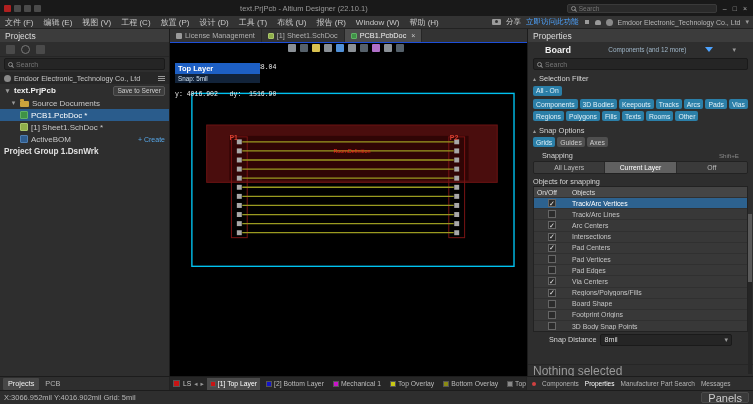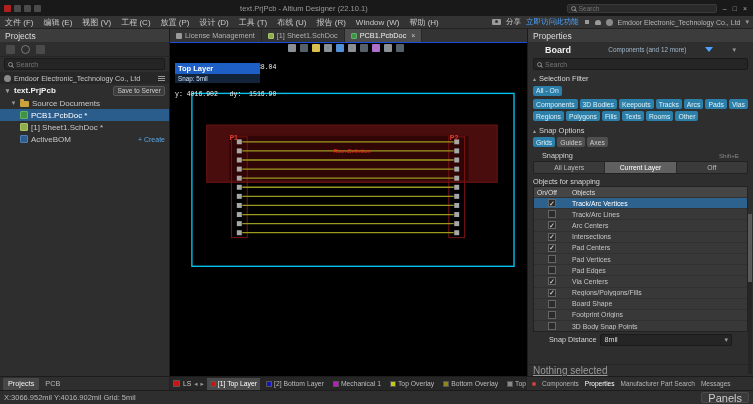--- a/index.html
+++ b/index.html
@@ -110,21 +110,21 @@
   .snap-table { margin:0 5px; border:1px solid #222; flex:0 0 auto; }
   .t-head { display:flex; background:#454545; height:10px; font-size:6.8px; color:#ddd; align-items:center; }
   .c1 { width:34px; padding-left:3px; flex:0 0 auto; display:flex; align-items:center; }
   .c2 { flex:1; padding-left:4px; overflow:hidden; white-space:nowrap; }
   .t-row { display:flex; height:11.2px; align-items:center; background:#383838; border-top:1px solid #303030; font-size:6.9px; color:#c6c6c6; }
   .t-row.selected { background:#2d628f; color:#fff; }
   .cbox { width:8px; height:8px; border:1px solid #666; background:#2b2b2b; display:flex; align-items:center; justify-content:center; font-size:7px; line-height:1; color:#e8e8e8; margin-left:11px; }
   .snapdist-row { height:15px; display:flex; align-items:center; gap:4px; padding:0 21px; font-size:7.3px; color:#d5d5d5; flex:0 0 auto; }
   .dd { flex:1; height:12px; background:#252525; border:1px solid #1a1a1a; border-radius:2px; display:flex; align-items:center; padding:0 3px; font-size:7.2px; color:#ddd;gap:44px; }
   .dd .chev { margin-left:auto; }
-  .props-footer { margin-top:auto; height:12px; display:flex; align-items:center; padding:0 5px; font-size:10px; color:#9a9a9a; border-top:1px solid #262626; flex:0 0 auto;text-decoration:underline; }
+  .props-footer { margin-top:auto; height:12px; display:flex; align-items:center; padding:0 5px; font-size:12px; color:#9a9a9a; border-top:1px solid #262626; flex:0 0 auto; }
   .vscroll { position:absolute; right:1px; top:185px; width:4px; height:160px; background:#252525; }
   .vthumb { width:4px; height:68px; background:#5a5a5a; }
 
   
   .bottom-band { height:14px; display:flex; background:#2e2e2e; border-top:1px solid #1c1c1c; flex:0 0 auto; }
   .left-tabs { width:170px; display:flex; align-items:center; gap:1px; padding:0 3px; border-right:1px solid #222; }
   .btab { padding:0 5px; font-size:7.3px; color:#b5b5b5; height:12px; display:flex; align-items:center; border-radius:1px; }
   .btab.active { background:#474747; color:#f0f0f0; }
   .layer-strip { flex:1; background:#262626; display:flex; align-items:center; gap:3px; padding:0 3px; min-width:0; overflow:hidden; border-right:1px solid #222; }
   .sw { width:7px; height:7px; border:1px solid #555; flex:0 0 auto; }
@@ -227,20 +227,23 @@
         <span>PCB1.PcbDoc *</span>
       </div>
       <div class="tree-row" style="padding-left:20px;">
         <span class="doc-icon sch-ic"></span>
         <span>[1] Sheet1.SchDoc *</span>
       </div>
       <div class="tree-row" style="padding-left:20px;">
         <span class="doc-icon bom-ic"></span>
         <span>ActiveBOM</span>
         <span class="create-link">+ Create</span>
+      </div>
+      <div class="tree-row group-row">
+        <span>Project Group 1.DsnWrk</span>
       </div>
     </div>
 
     <div class="editor">
       <div class="doc-tabs">
         <div class="dtab">
           <span class="doc-icon lic-ic"></span>
           <span>License Management</span>
         </div>
         <div class="dtab">

